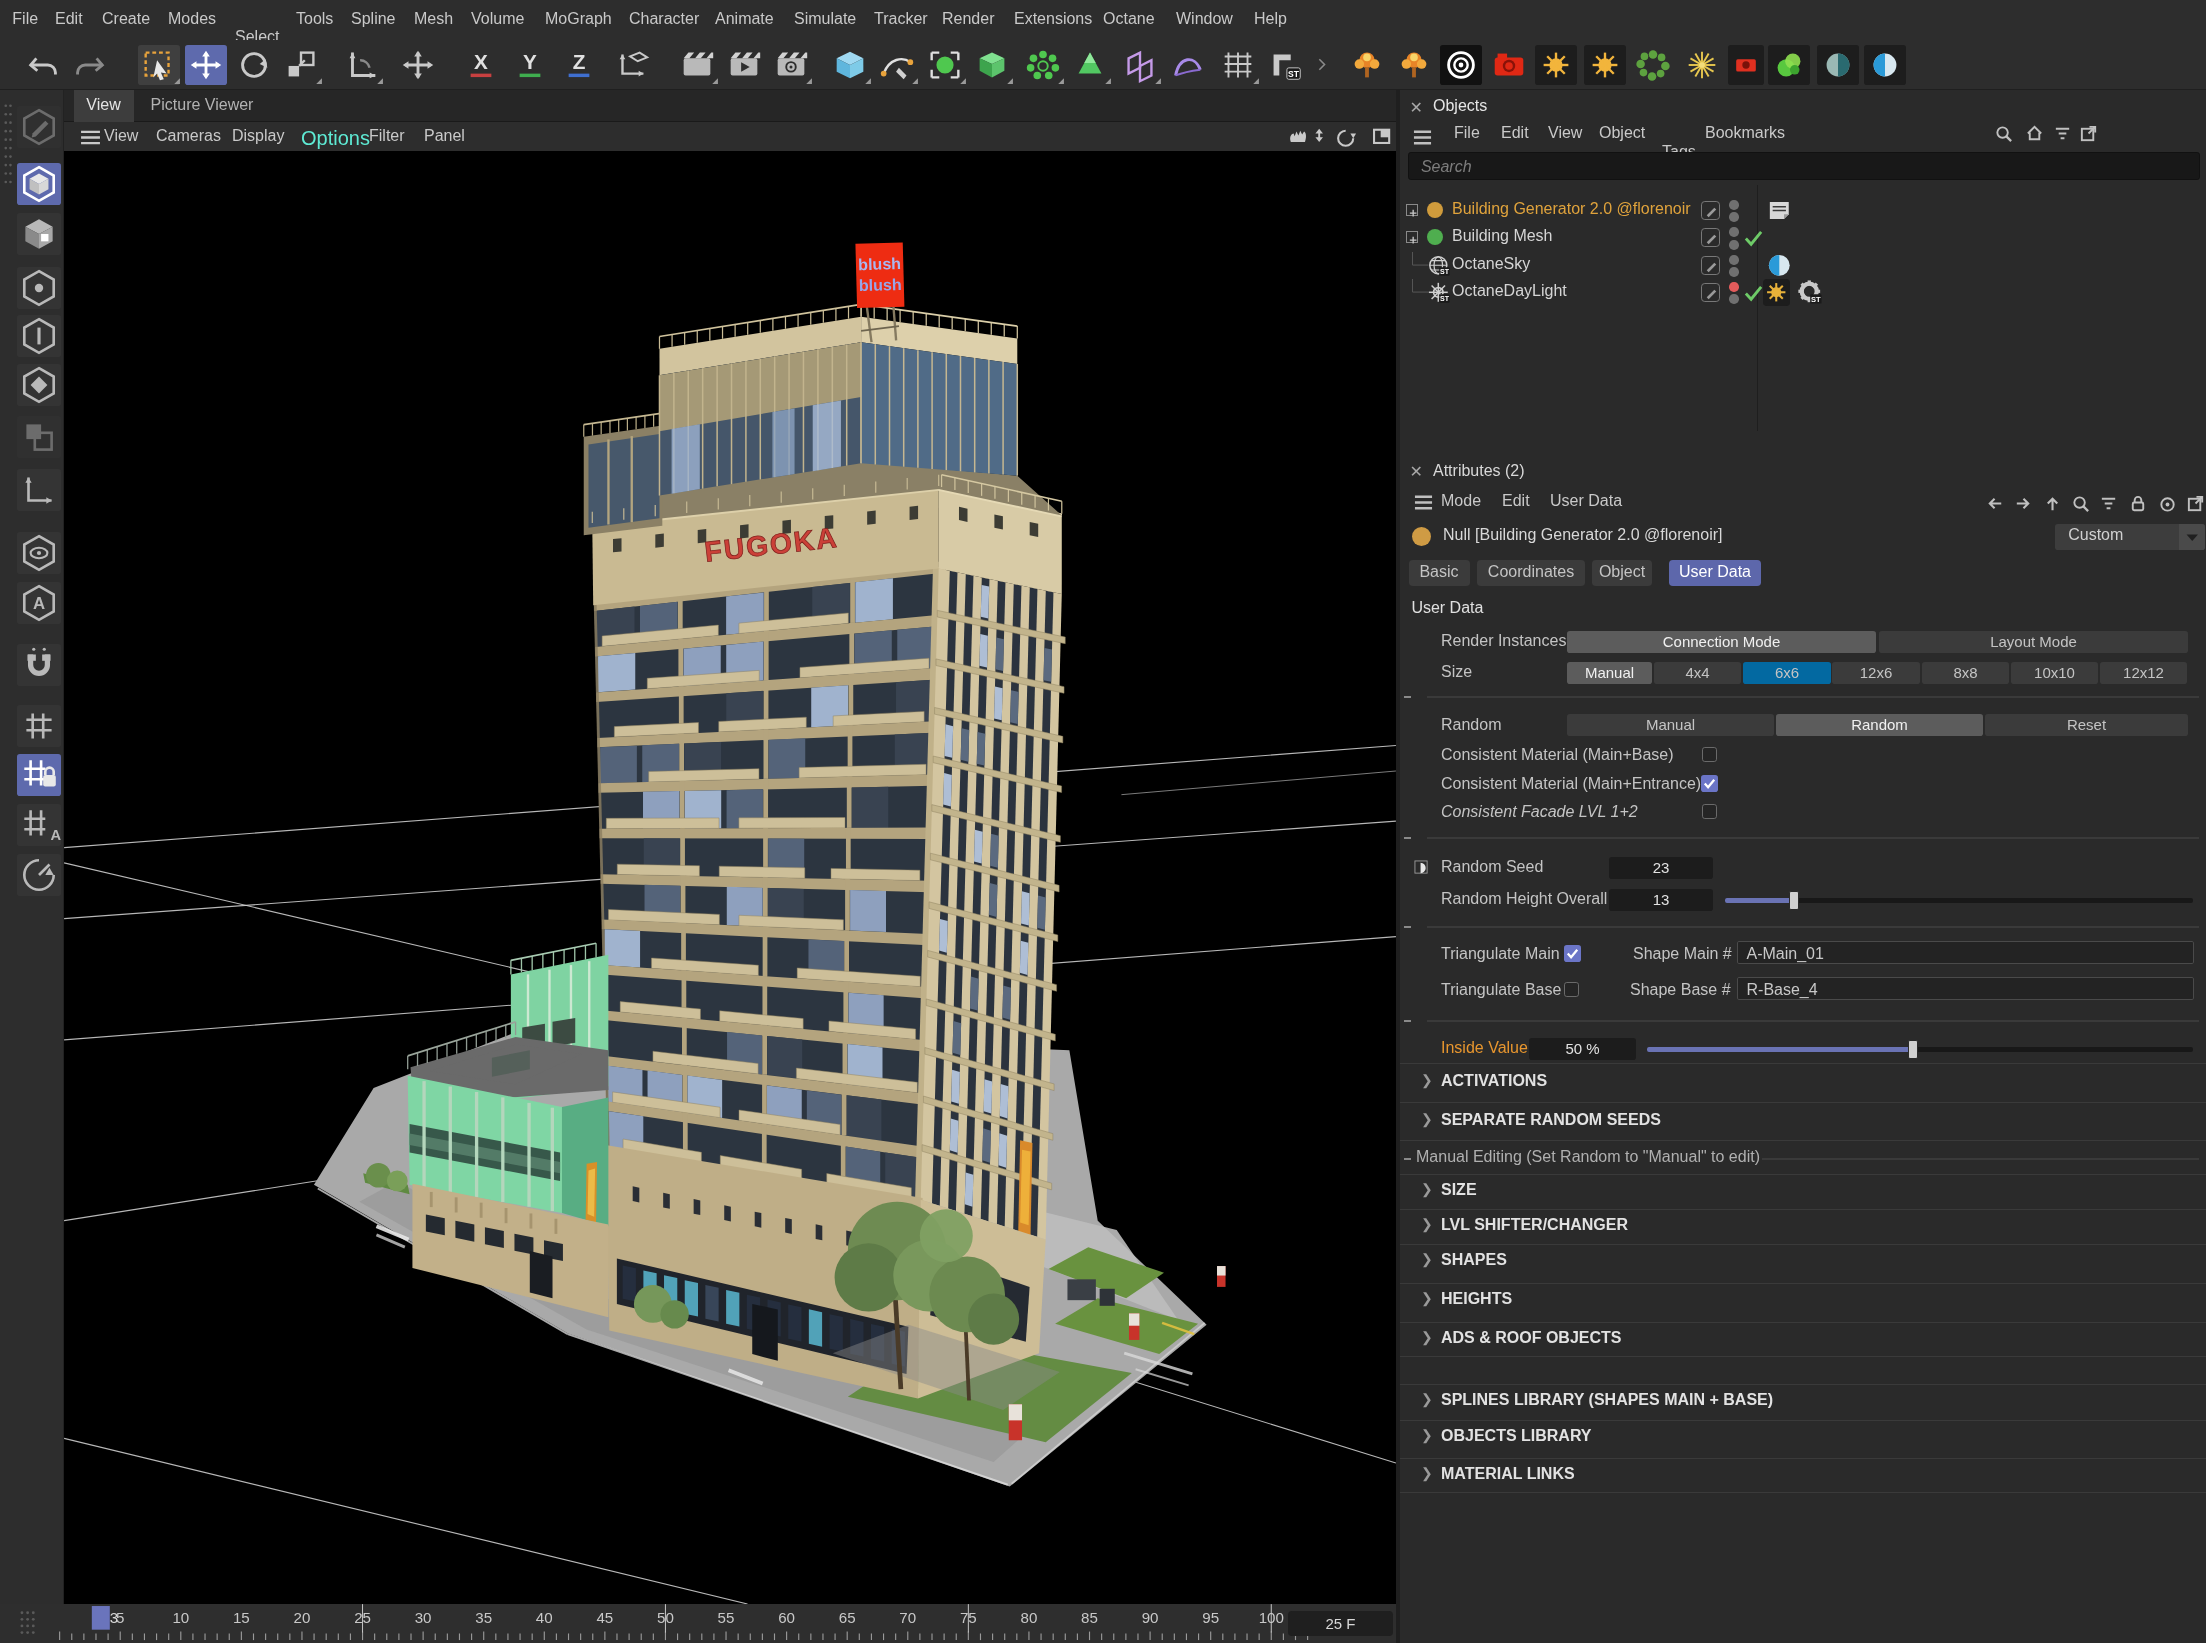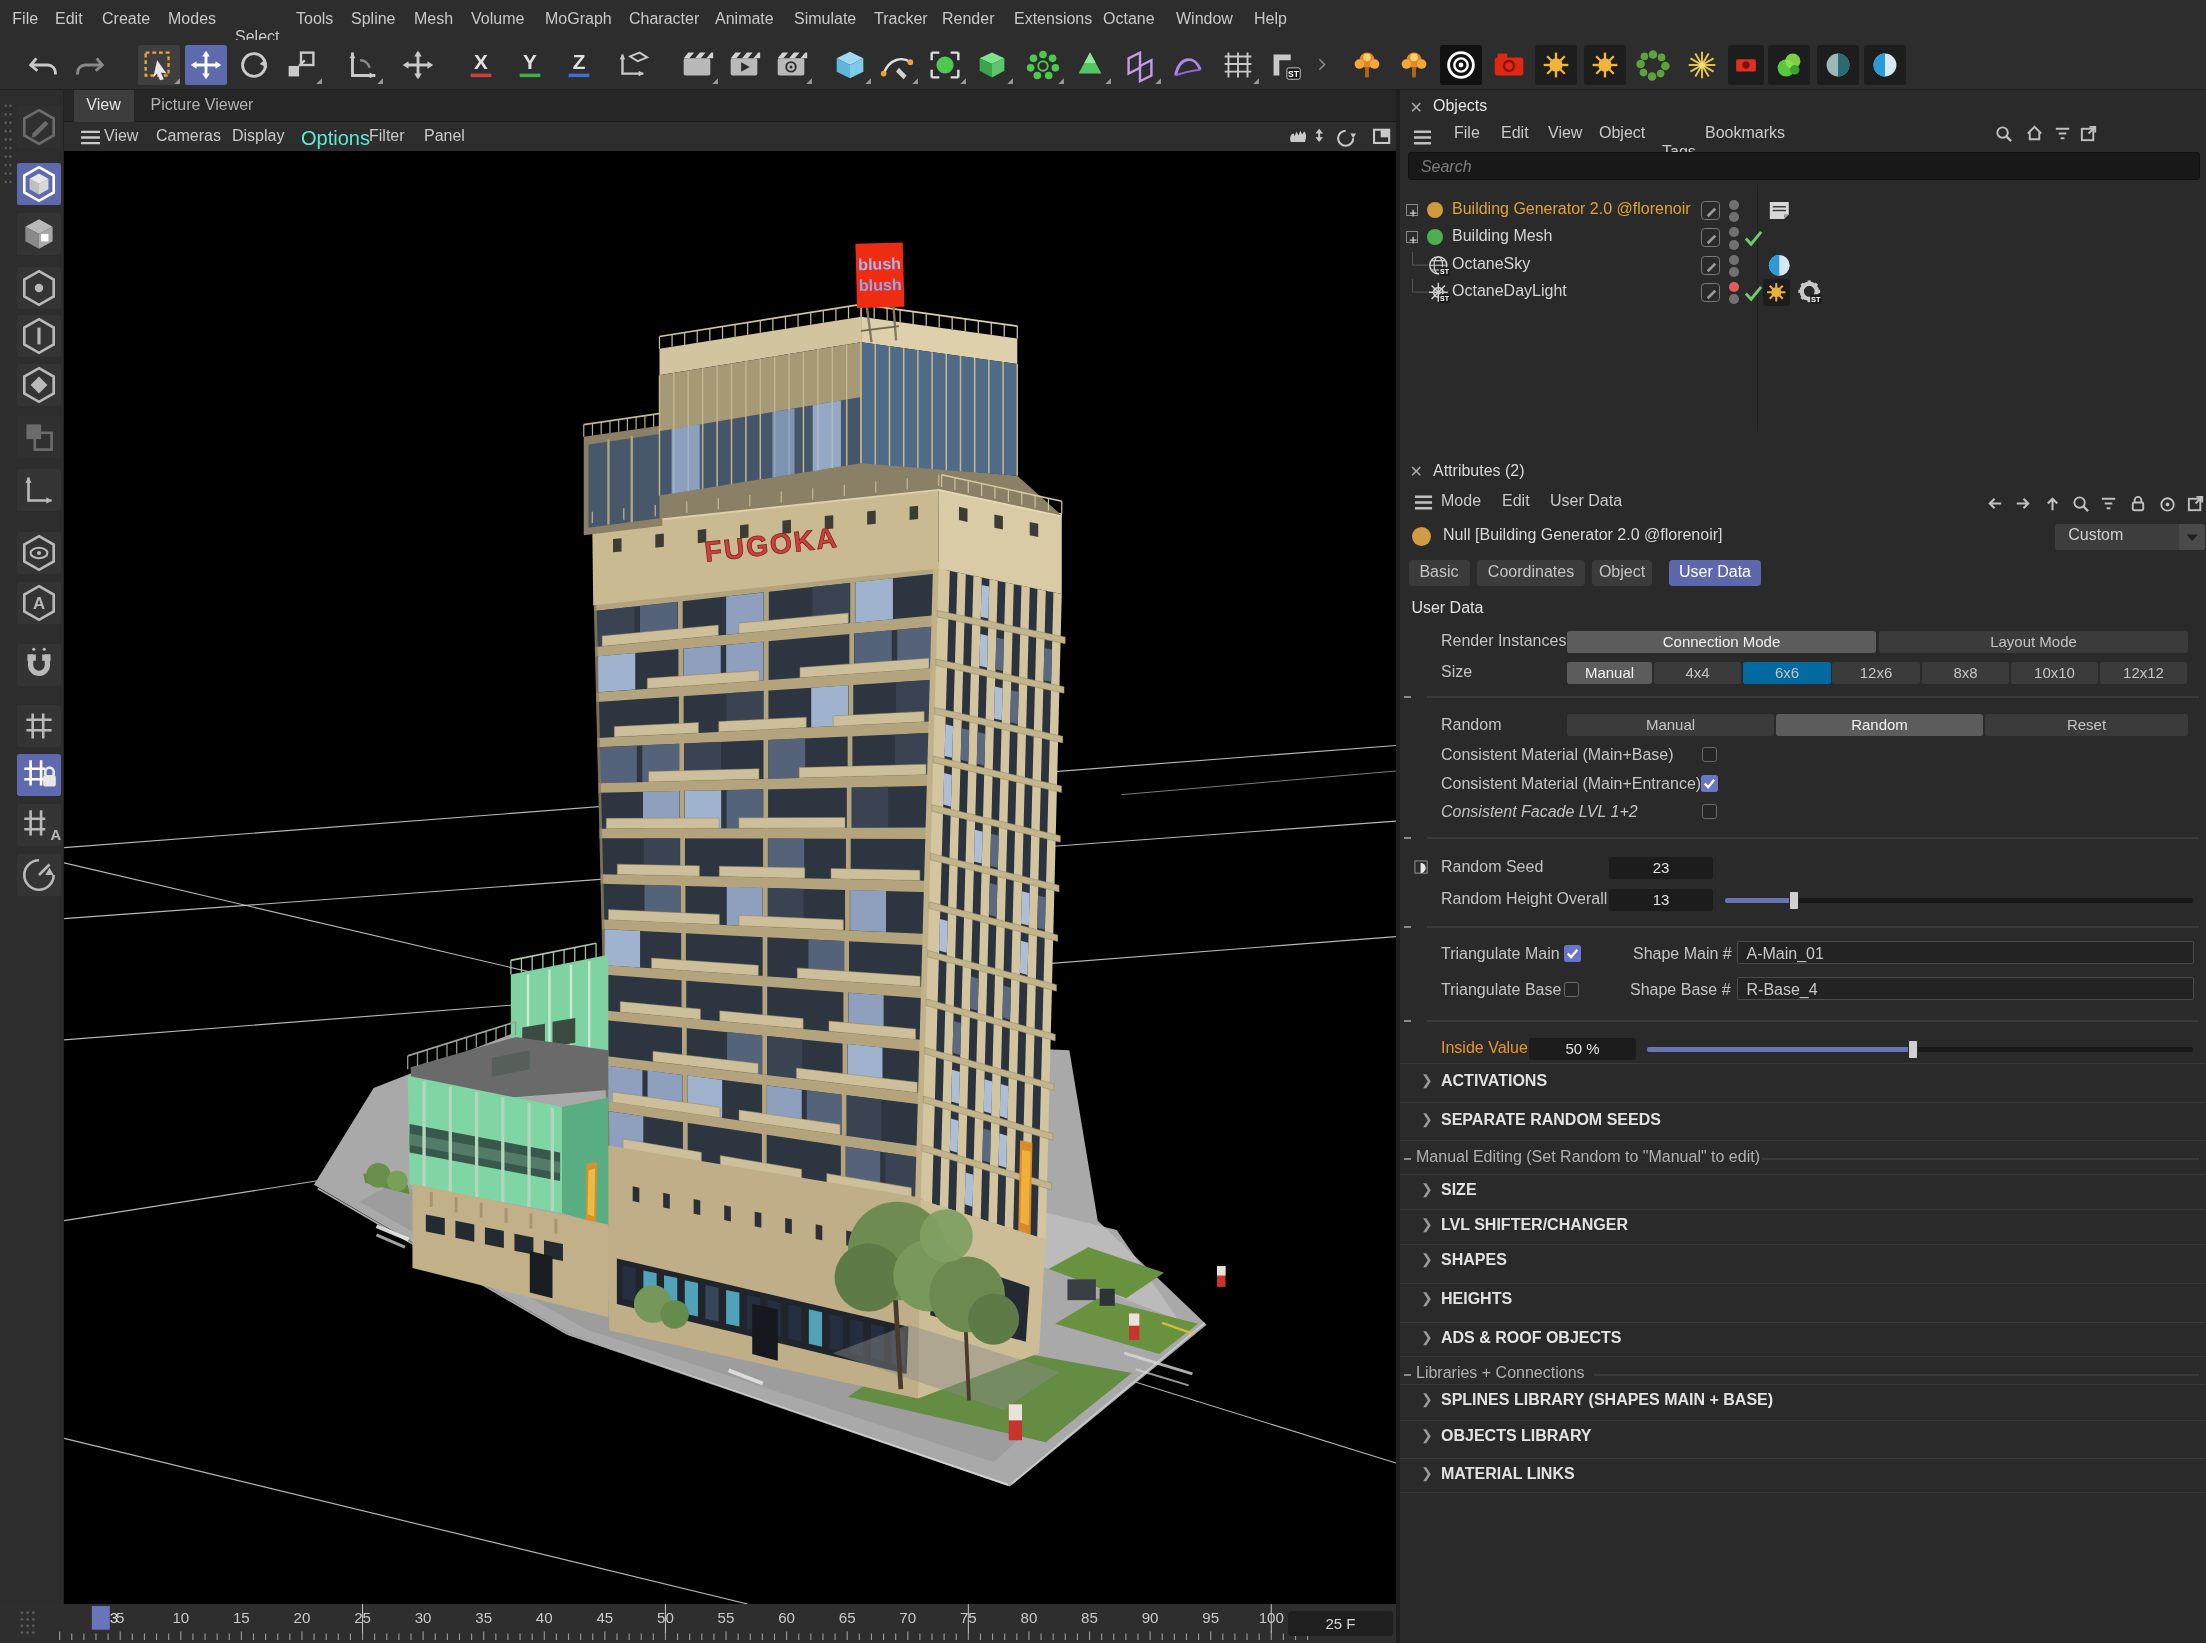--- a/index.html
+++ b/index.html
@@ -1216,25 +1216,20 @@
     </div>
     <div style="position:absolute;left:0;top:852px;width:807px;height:34px;border-top:0.9px solid #3a3a3a;">
       <span style="position:absolute;left:21px;top:5.7px;color:#9a9a9a;font-size:14px;">❯</span>
       <span style="position:absolute;left:41px;top:5.7px;color:#e2e2e2;font-size:16px;font-weight:bold;">HEIGHTS</span>
     </div>
     <div style="position:absolute;left:0;top:891px;width:807px;height:34px;border-top:0.9px solid #3a3a3a;">
       <span style="position:absolute;left:21px;top:5.7px;color:#9a9a9a;font-size:14px;">❯</span>
       <span style="position:absolute;left:41px;top:5.7px;color:#e2e2e2;font-size:16px;font-weight:bold;">ADS &amp; ROOF OBJECTS</span>
     </div>
     <div style="position:absolute;left:0;top:925px;width:100%;height:0.9px;background:#3a3a3a;"></div>
-    <div style="position:absolute;left:0;top:932px;width:807px;height:24.6px;">
-      <div style="position:absolute;left:3.8px;top:11.4px;width:7.6px;height:1.9px;background:#8a8a8a;"></div>
-      <span style="position:absolute;left:16px;top:0.9px;color:#b0b0b0;font-size:16px;">Libraries + Connections</span>
-      <div style="position:absolute;left:194px;top:11.4px;right:7.6px;height:1.9px;background:#3a3a3a;"></div>
-    </div>
     <div style="position:absolute;left:0;top:953px;width:807px;height:34px;border-top:0.9px solid #3a3a3a;">
       <span style="position:absolute;left:21px;top:5.7px;color:#9a9a9a;font-size:14px;">❯</span>
       <span style="position:absolute;left:41px;top:5.7px;color:#e2e2e2;font-size:16px;font-weight:bold;">SPLINES LIBRARY (SHAPES MAIN + BASE)</span>
     </div>
     <div style="position:absolute;left:0;top:989px;width:807px;height:34px;border-top:0.9px solid #3a3a3a;">
       <span style="position:absolute;left:21px;top:5.7px;color:#9a9a9a;font-size:14px;">❯</span>
       <span style="position:absolute;left:41px;top:5.7px;color:#e2e2e2;font-size:16px;font-weight:bold;">OBJECTS LIBRARY</span>
     </div>
     <div style="position:absolute;left:0;top:1027px;width:807px;height:34px;border-top:0.9px solid #3a3a3a;">
       <span style="position:absolute;left:21px;top:5.7px;color:#9a9a9a;font-size:14px;">❯</span>

